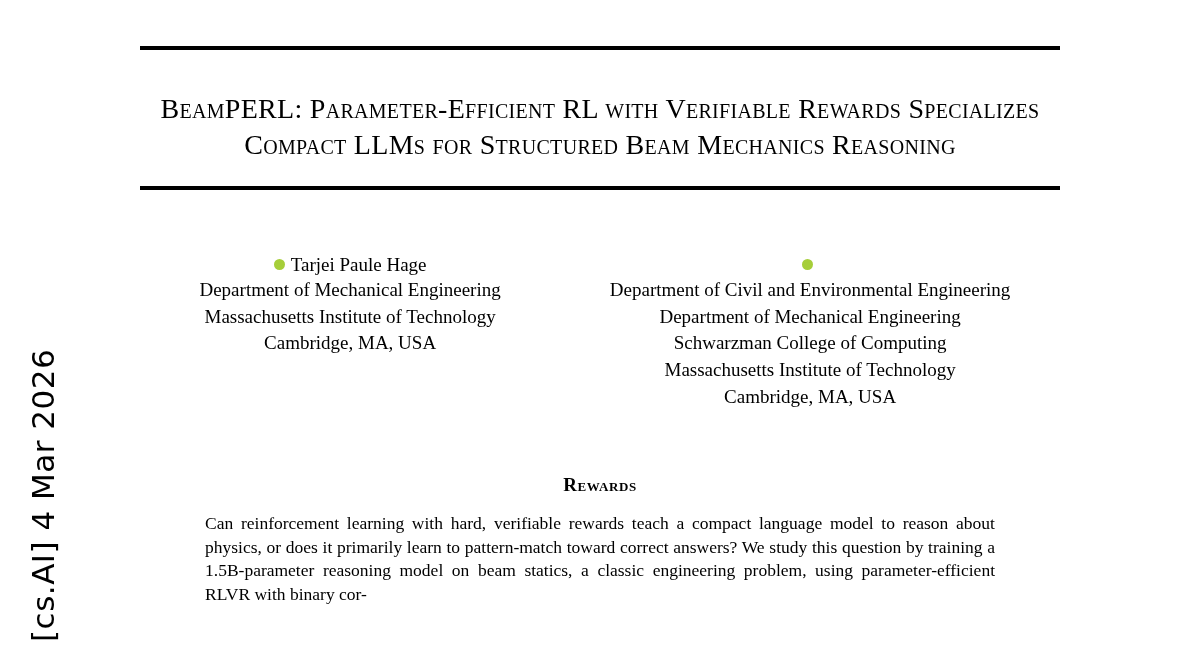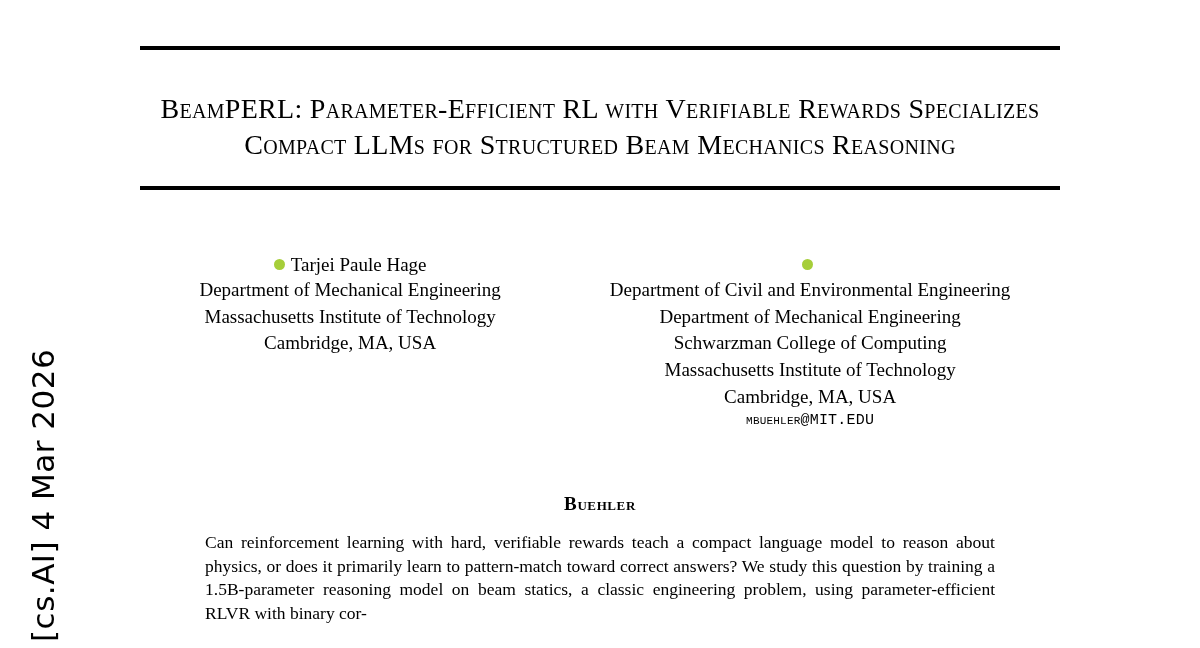--- a/index.html
+++ b/index.html
@@ -160,25 +160,24 @@
 
       <div class="author-col right">
         <div class="author-name">
           <span class="orcid-dot"></span>
         </div>
         <div class="affil">Department of Civil and Environmental Engineering</div>
         <div class="affil">Department of Mechanical Engineering</div>
         <div class="affil">Schwarzman College of Computing</div>
         <div class="affil">Massachusetts Institute of Technology</div>
         <div class="affil">Cambridge, MA, USA</div>
-        <div class="email">mbuehler@MIT.EDU</div>
       </div>
 
     </div>
 
-    <div class="abstract-head">Buehler</div>
+    <div class="abstract-head">Rewards</div>
 
     <div class="abstract-body">
       <p>Can reinforcement learning with hard, verifiable rewards teach a compact language model to reason about physics, or does it primarily learn to pattern-match toward correct answers? We study this question by training a 1.5B-parameter reasoning model on beam statics, a classic engineering problem, using parameter-efficient RLVR with binary cor-</p>
     </div>
 
   </div>
 </div>
 
 </body></html>

